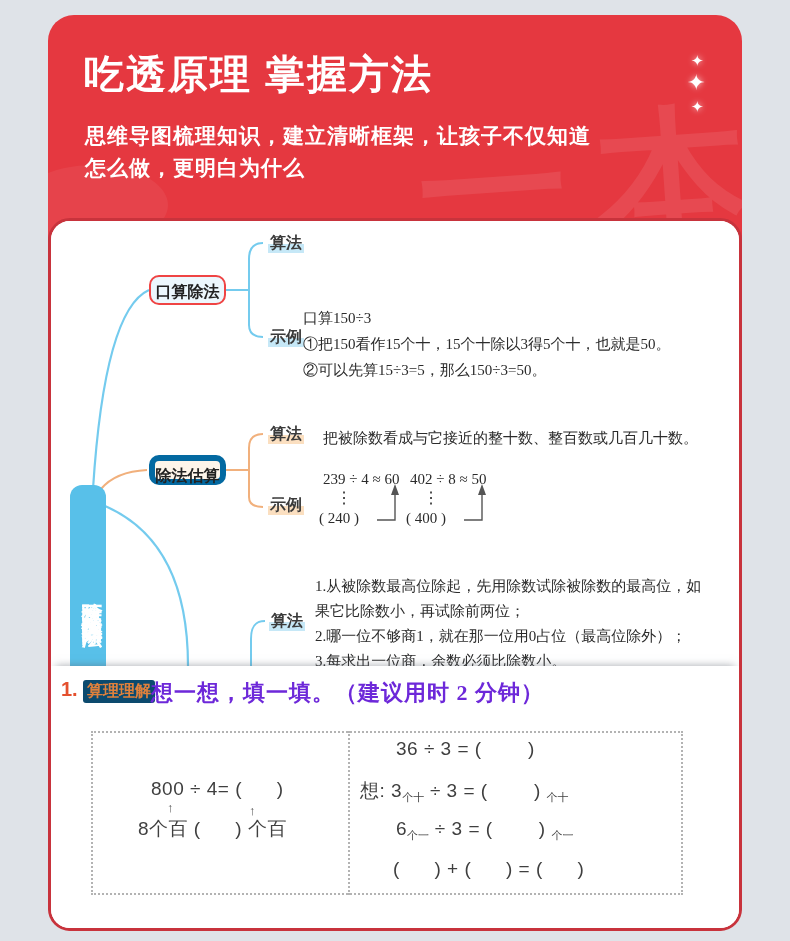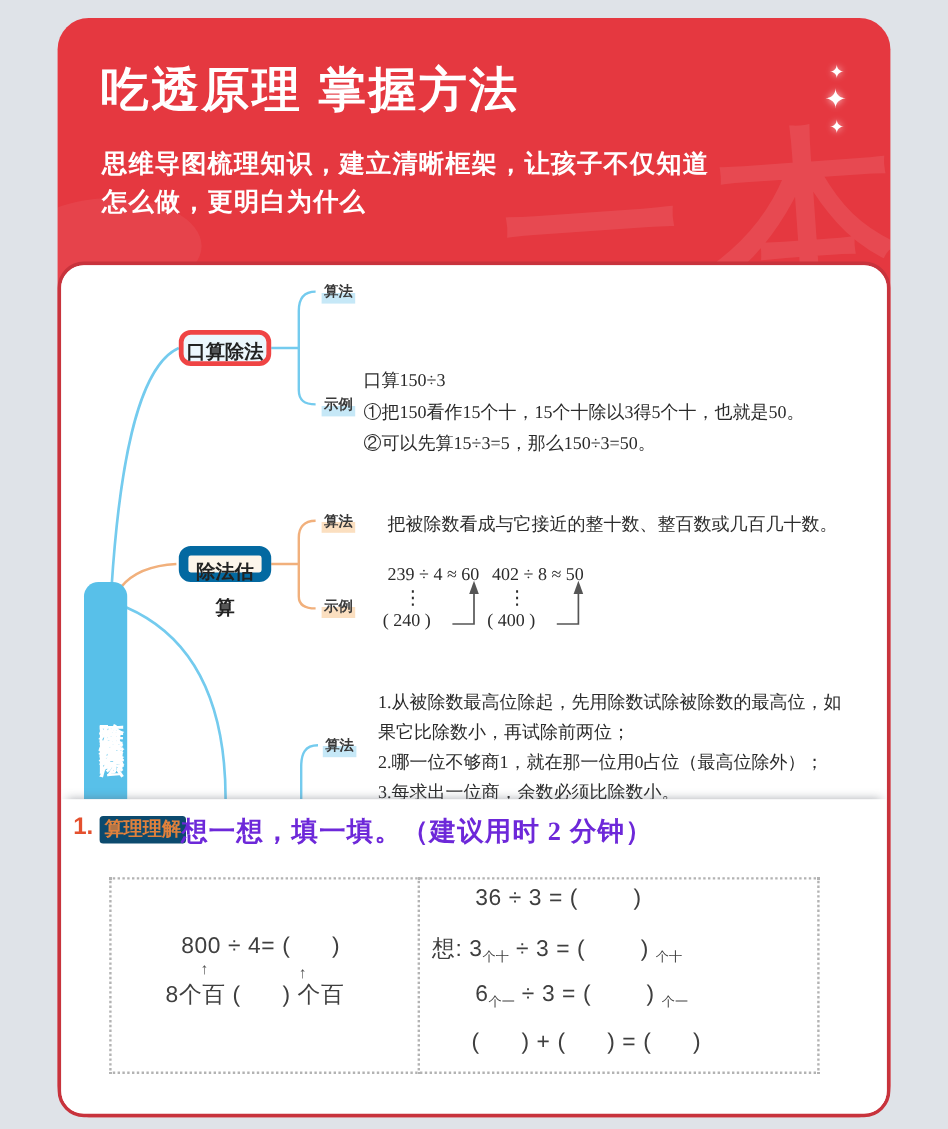--- a/index.html
+++ b/index.html
@@ -25,23 +25,23 @@
   .sec-exercise{position:absolute;left:0;top:445px;width:100%;height:265px;background:#fff;
                 box-shadow:0 -5px 8px -5px rgba(90,95,105,.55);}
   
   .mm-svg{position:absolute;left:0;top:0;pointer-events:none;}
   .root-node{position:absolute;left:19px;top:264px;width:36px;height:220px;background:#58c0e9;
              border-radius:12px;color:#fff;font-weight:bold;font-size:21px;
              writing-mode:vertical-rl;text-orientation:upright;letter-spacing:3px;
              text-align:left;padding-top:8px;box-sizing:border-box;display:flex;justify-content:center;}
   .mm-node{position:absolute;width:77px;height:30px;line-height:30px;text-align:center;
            font-size:16px;font-weight:bold;color:#222;border-radius:10px;box-sizing:border-box;}
-  .node-blue{background:#ecf7fd;border:4px solid #ef4444;}
-  .node-peach{background:#fdf5ea;border:8px solid #0369a1;}
-  .mm-label{position:absolute;font-size:12px;font-weight:600;color:#3a3a3a;padding:0 2px;line-height:20px;}
+  .node-blue{background:#ecf7fd;border:2px solid #ef4444;}
+  .node-peach{background:#fdf5ea;border:6px solid #0369a1;}
+  .mm-label{position:absolute;font-size:16px;font-weight:600;color:#3a3a3a;padding:0 2px;line-height:20px;}
   .hl-blue{background:linear-gradient(transparent 55%, #c6e8f7 55%);}
   .hl-peach{background:linear-gradient(transparent 55%, #fbdfc0 55%);}
   .mm-body{position:absolute;font-family:"Liberation Serif",serif;font-size:15px;color:#2b2b2b;
            white-space:nowrap;}
   .lh26 div{line-height:26px;}
   .lh25 div{line-height:25px;}
   
   .est{position:absolute;width:96px;height:62px;font-family:"Liberation Serif",serif;color:#2b2b2b;}
   .est-expr{position:absolute;left:0;top:0;font-size:15px;white-space:pre;}
   .est-dots{position:absolute;left:13px;top:17px;font-size:16px;}

